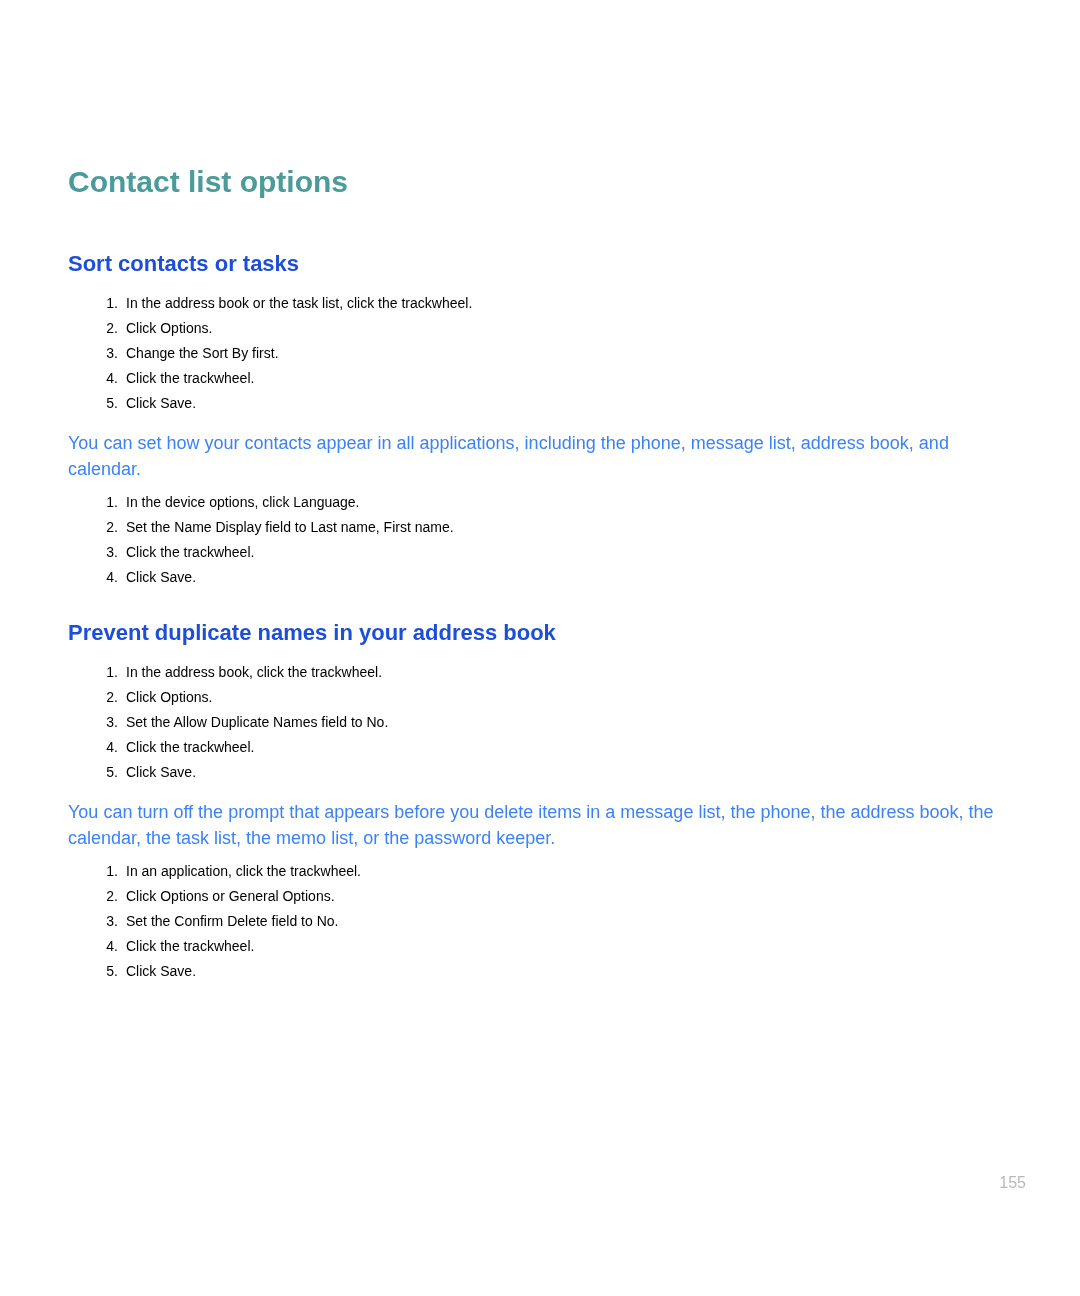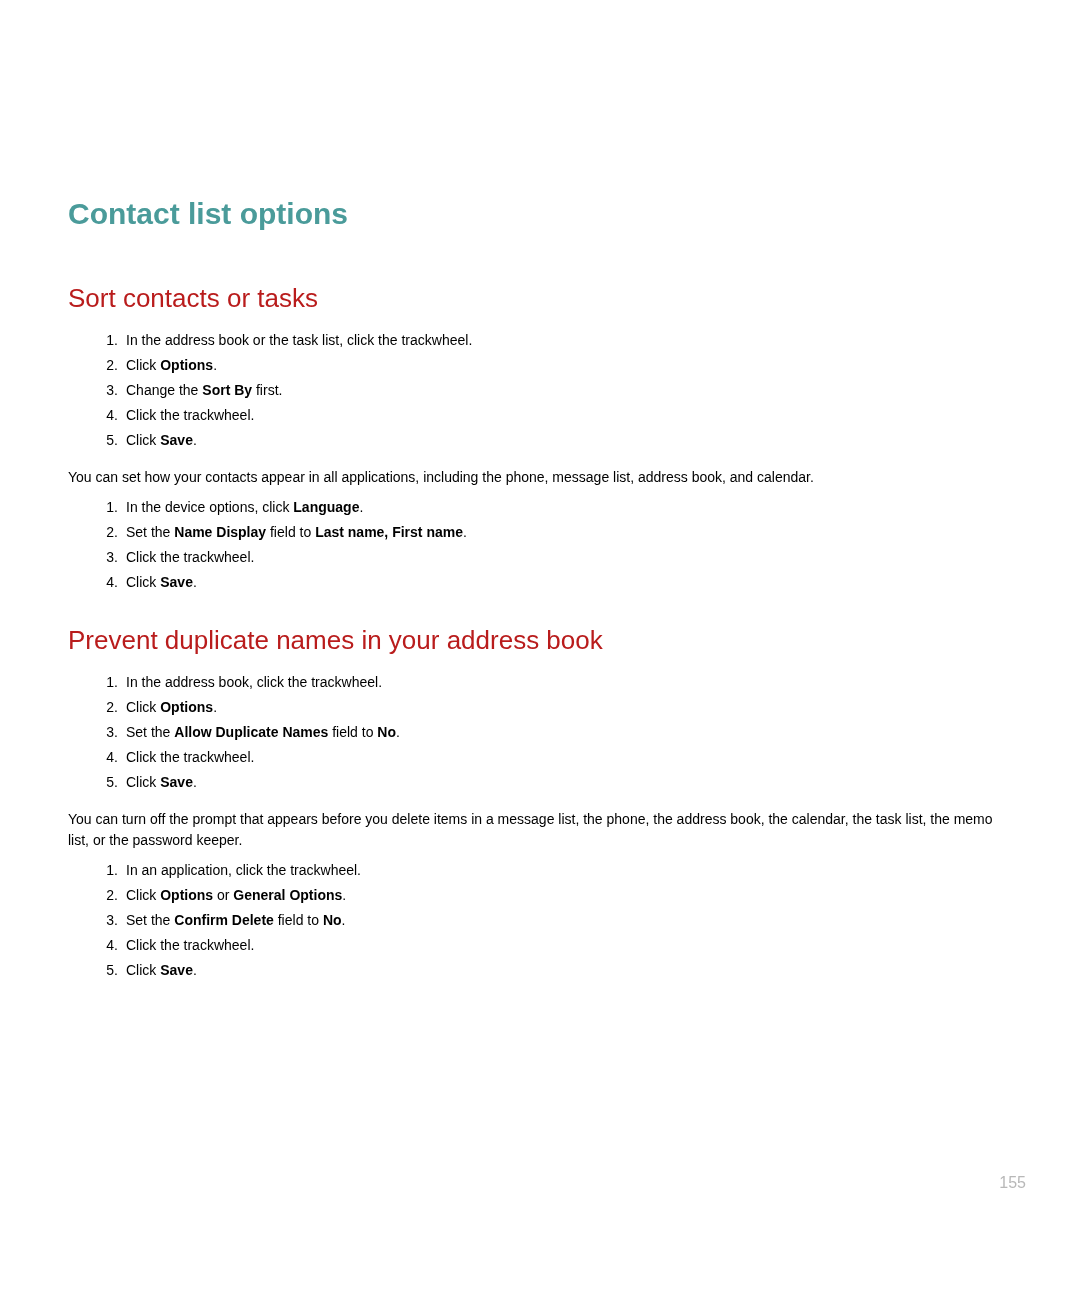--- a/index.html
+++ b/index.html
@@ -12,37 +12,36 @@
     color: #000000;
   }
   .page {
     padding: 165px 68px 0 68px;
   }
   h1 {
     color: #4a9b9a;
     font-size: 30px;
     font-weight: 700;
     margin-bottom: 52px;
-    margin-top: 32px;
   }
   h2 {
-    color: #b91c1c;
-    font-size: 26px;
-    font-weight: 400;
+    color: #1d4ed8;
+    font-size: 22px;
+    font-weight: 700;
     margin-bottom: 14px;
     margin-top: 30px;
   }
   h2:first-of-type {
     margin-top: 0;
   }
   p {
-    font-size: 14px;
+    font-size: 18px;
     line-height: 1.45;
     margin-bottom: 8px;
-    color: #000000;
+    color: #3b82f6;
   }
   ol {
     list-style: none;
     counter-reset: item;
     padding-left: 58px;
     margin-bottom: 14px;
   }
   ol li {
     counter-increment: item;
     font-size: 14px;
@@ -50,21 +49,21 @@
     padding: 2px 0;
     position: relative;
   }
   ol li::before {
     content: counter(item) ".";
     position: absolute;
     left: -30px;
     width: 22px;
     text-align: right;
   }
-  .bold { font-weight: 700; }
+  .bold { font-weight: 400; }
   .page-number {
     position: absolute;
     bottom: 104px;
     right: 54px;
     font-size: 16px;
     color: #b8b8b8;
   }
 </style>
 </head>
 <body>

